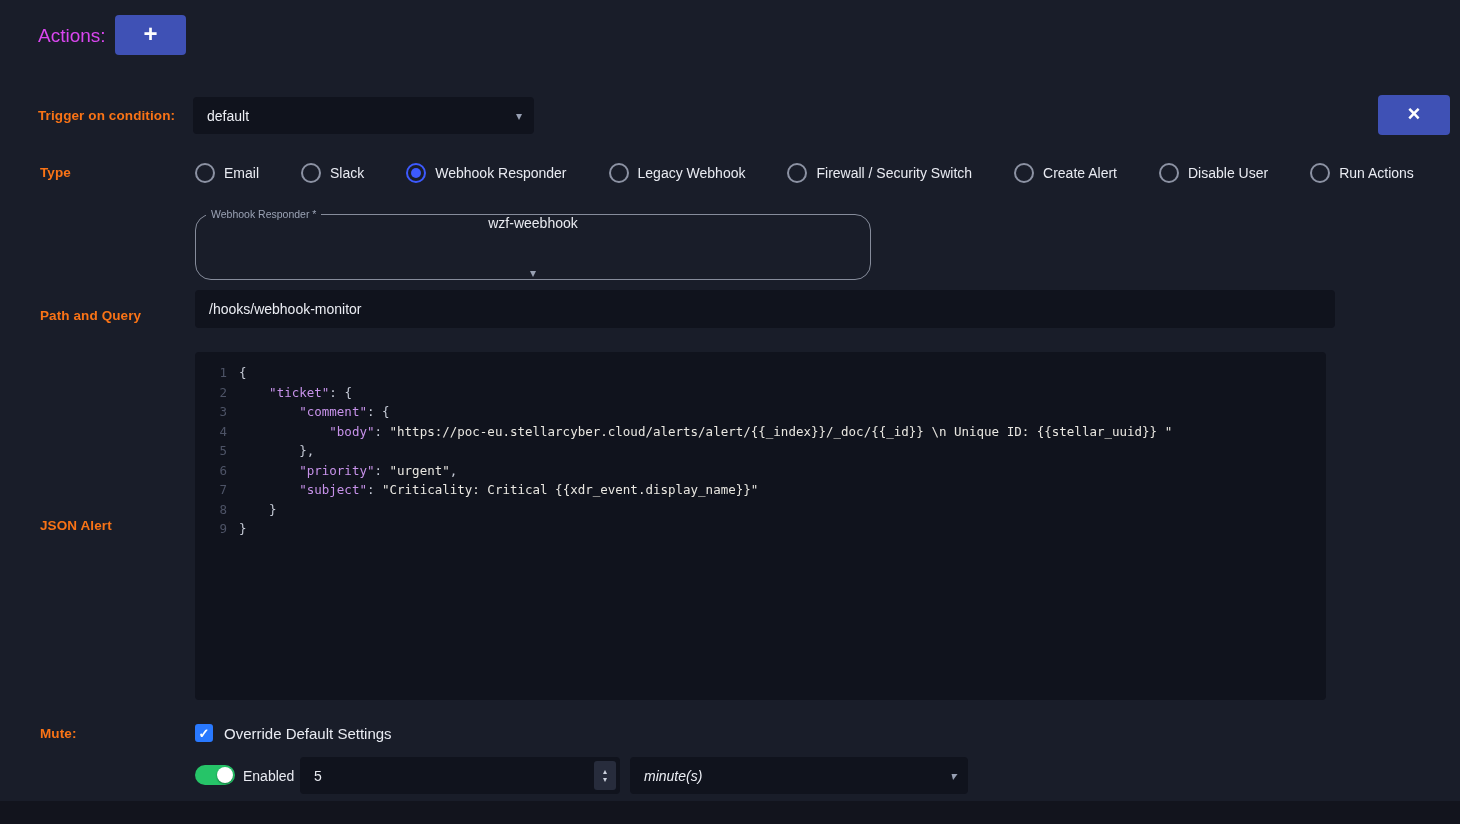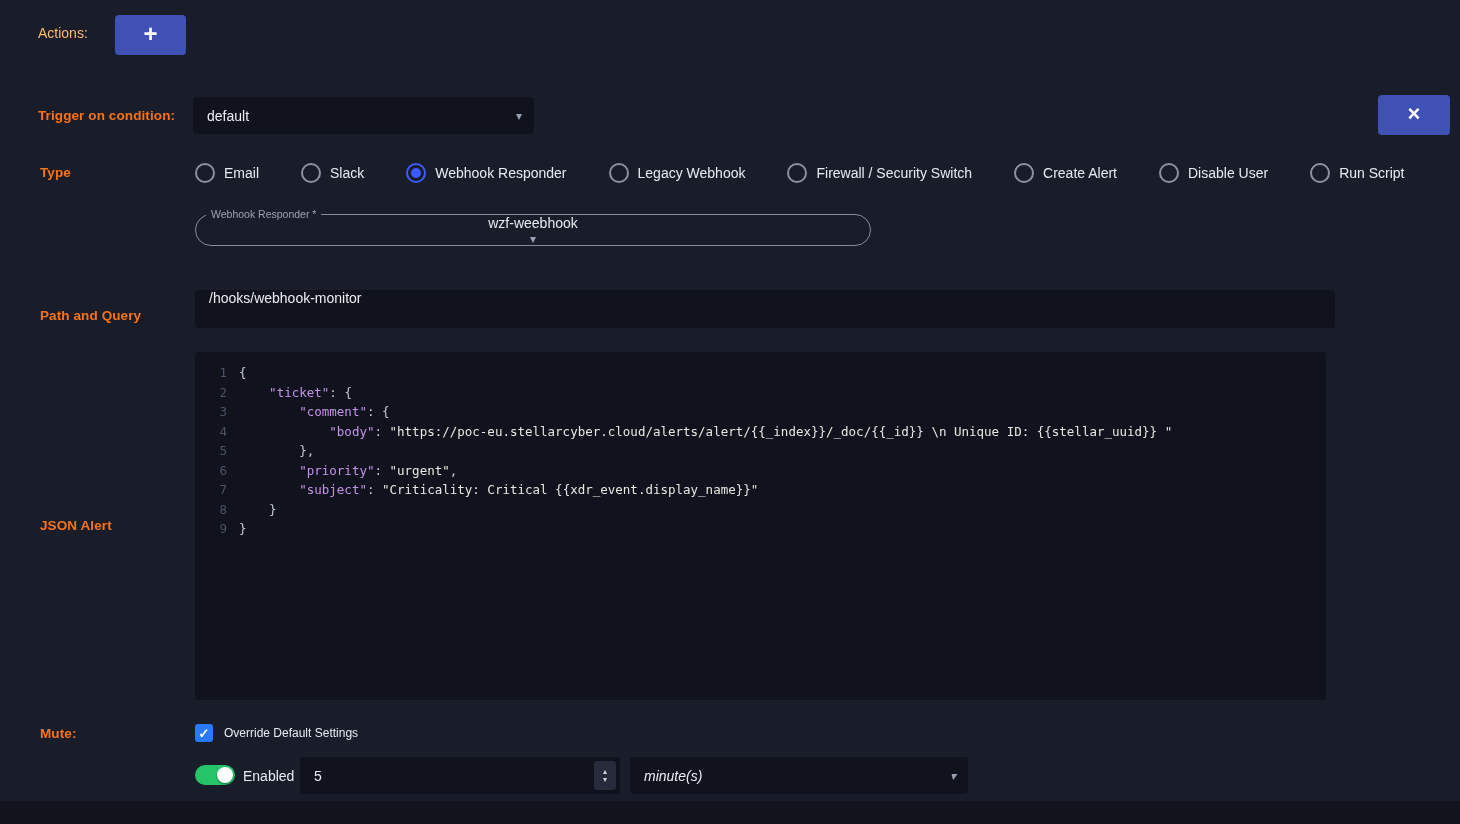--- a/index.html
+++ b/index.html
@@ -3,21 +3,21 @@
 <meta charset="utf-8">
 <style>
   * { margin:0; padding:0; box-sizing:border-box; }
   html,body { background:#12141d; }
   body { font-family:"Liberation Sans", sans-serif; color:#e8eaf0; }
   .page { position:relative; width:1460px; height:824px; background:#191d29; overflow:hidden; }
 
   .bold-label { font-size:13.5px; font-weight:700; color:#f97316; letter-spacing:.1px; }
 
   
-  .actions-label { position:absolute; left:38px; top:25px; font-size:14px; color:#fdba74; }
+  .actions-label { position:absolute; left:38px; top:25px; font-size:19px; color:#d946ef; }
   .btn-primary { background:#3f51b5; border:none; border-radius:4px; color:#ffffff;
                  display:flex; align-items:center; justify-content:center; cursor:pointer; }
   .add-btn { position:absolute; left:115px; top:15px; width:71px; height:40px; }
   .plus-glyph { font-size:24px; font-weight:700; line-height:1; margin-top:-2px; }
 
   
   .trigger-label { position:absolute; left:38px; top:108px; }
   .dark-field { background:#10131d; border-radius:4px; }
   .select-box { display:flex; align-items:center; justify-content:space-between;
                 padding:0 12px 0 14px; font-size:14px; color:#eceef4; cursor:pointer; }
@@ -31,31 +31,31 @@
   .radio-group { position:absolute; left:195px; top:157px; display:flex; gap:42px; align-items:flex-end; height:26px; }
   .radio-item { display:flex; align-items:center; gap:9px; cursor:pointer; }
   .radio-circle { width:20px; height:20px; border:2px solid #8c92a3; border-radius:50%;
                   display:flex; align-items:center; justify-content:center; flex:none; }
   .radio-dot { width:10px; height:10px; border-radius:50%; background:transparent; }
   .radio-item.selected .radio-circle { border-color:#3d5afe; }
   .radio-item.selected .radio-dot { background:#3d5afe; }
   .radio-label { font-size:14px; color:#e9ebf2; white-space:nowrap; }
 
   
-  .webhook-select { position:absolute; left:195px; top:214px; width:676px; height:32px;
+  .webhook-select { position:absolute; left:195px; top:214px; width:676px; height:66px;
                     border:1px solid #868c9b; border-radius:16px; background:transparent; }
   .float-label { position:absolute; top:-7px; left:10px; font-size:10.5px; color:#9aa2b4;
                  background:#191d29; padding:0 5px; white-space:nowrap; }
   .webhook-inner { display:flex; align-items:center; justify-content:space-between;
                    height:100%; padding:0 14px; font-size:14px; cursor:pointer;flex-direction:column; }
 
   
   .path-label { position:absolute; left:40px; top:308px; }
   .path-input { position:absolute; left:195px; top:290px; width:1140px; height:38px;
-                display:flex; align-items:flex-start; padding:0 14px; font-size:14px; color:#eceef4; cursor:text; }
+                display:flex; align-items:center; padding:0 14px; font-size:14px; color:#eceef4; cursor:text; }
 
   
   .json-label { position:absolute; left:40px; top:518px; }
   .editor { position:absolute; left:195px; top:352px; width:1131px; height:348px;
             background:#10131d; border-radius:4px; padding:11px 0 0 0;
             font-family:"DejaVu Sans Mono", monospace; font-size:12.5px; line-height:19.5px;
             overflow:hidden; cursor:text; }
   .code-line { display:flex; white-space:pre; }
   .line-num { width:32px; text-align:right; color:#4d5366; margin-right:12px; flex:none; }
   .tok-p { color:#c6cbd7; }
@@ -63,21 +63,21 @@
   .tok-s { color:#e9e7e1; }
   .tok-w { color:#c6cbd7; }
 
   
   .mute-label { position:absolute; left:40px; top:726px; }
   .override-row { position:absolute; left:195px; top:724px; display:flex; align-items:center; gap:11px; cursor:pointer; }
   .checkbox { width:18px; height:18px; border-radius:3px; border:2px solid #8c92a3;
               display:flex; align-items:center; justify-content:center; background:transparent; }
   .checkbox.checked { background:#2979ff; border-color:#2979ff; }
   .check-glyph { color:#fff; font-size:13px; font-weight:700; line-height:1; }
-  .override-label { font-size:12px; color:#e9ebf2; }
+  .override-label { font-size:15px; color:#e9ebf2; }
 
   .toggle { position:absolute; left:195px; top:765px; width:40px; height:20px; border-radius:10px;
             background:#3a3f50; cursor:pointer; }
   .toggle.on { background:#26c468; }
   .knob { position:absolute; top:2px; left:2px; width:16px; height:16px; border-radius:50%;
           background:#ffffff; box-shadow:0 1px 2px rgba(0,0,0,.4); transition:left .1s; }
   .toggle.on .knob { left:22px; }
   .toggle-label { position:absolute; left:243px; top:768px; font-size:14px; color:#e9ebf2; }
 
   .num-input { position:absolute; left:300px; top:757px; width:320px; height:37px;
@@ -150,21 +150,21 @@
       <label class="radio-item">
         <span class="radio-circle">
           <span class="radio-dot"></span>
         </span>
         <span class="radio-label">Disable User</span>
       </label>
       <label class="radio-item">
         <span class="radio-circle">
           <span class="radio-dot"></span>
         </span>
-        <span class="radio-label">Run Script</span>
+        <span class="radio-label">Run Actions</span>
       </label>
     </div>
 
   <div class="webhook-select">
     <span class="float-label">Webhook Responder *</span>
     <div class="webhook-inner">
       <span>wzf-weebhook</span>
       <span class="caret">▾</span>
     </div>
   </div>

